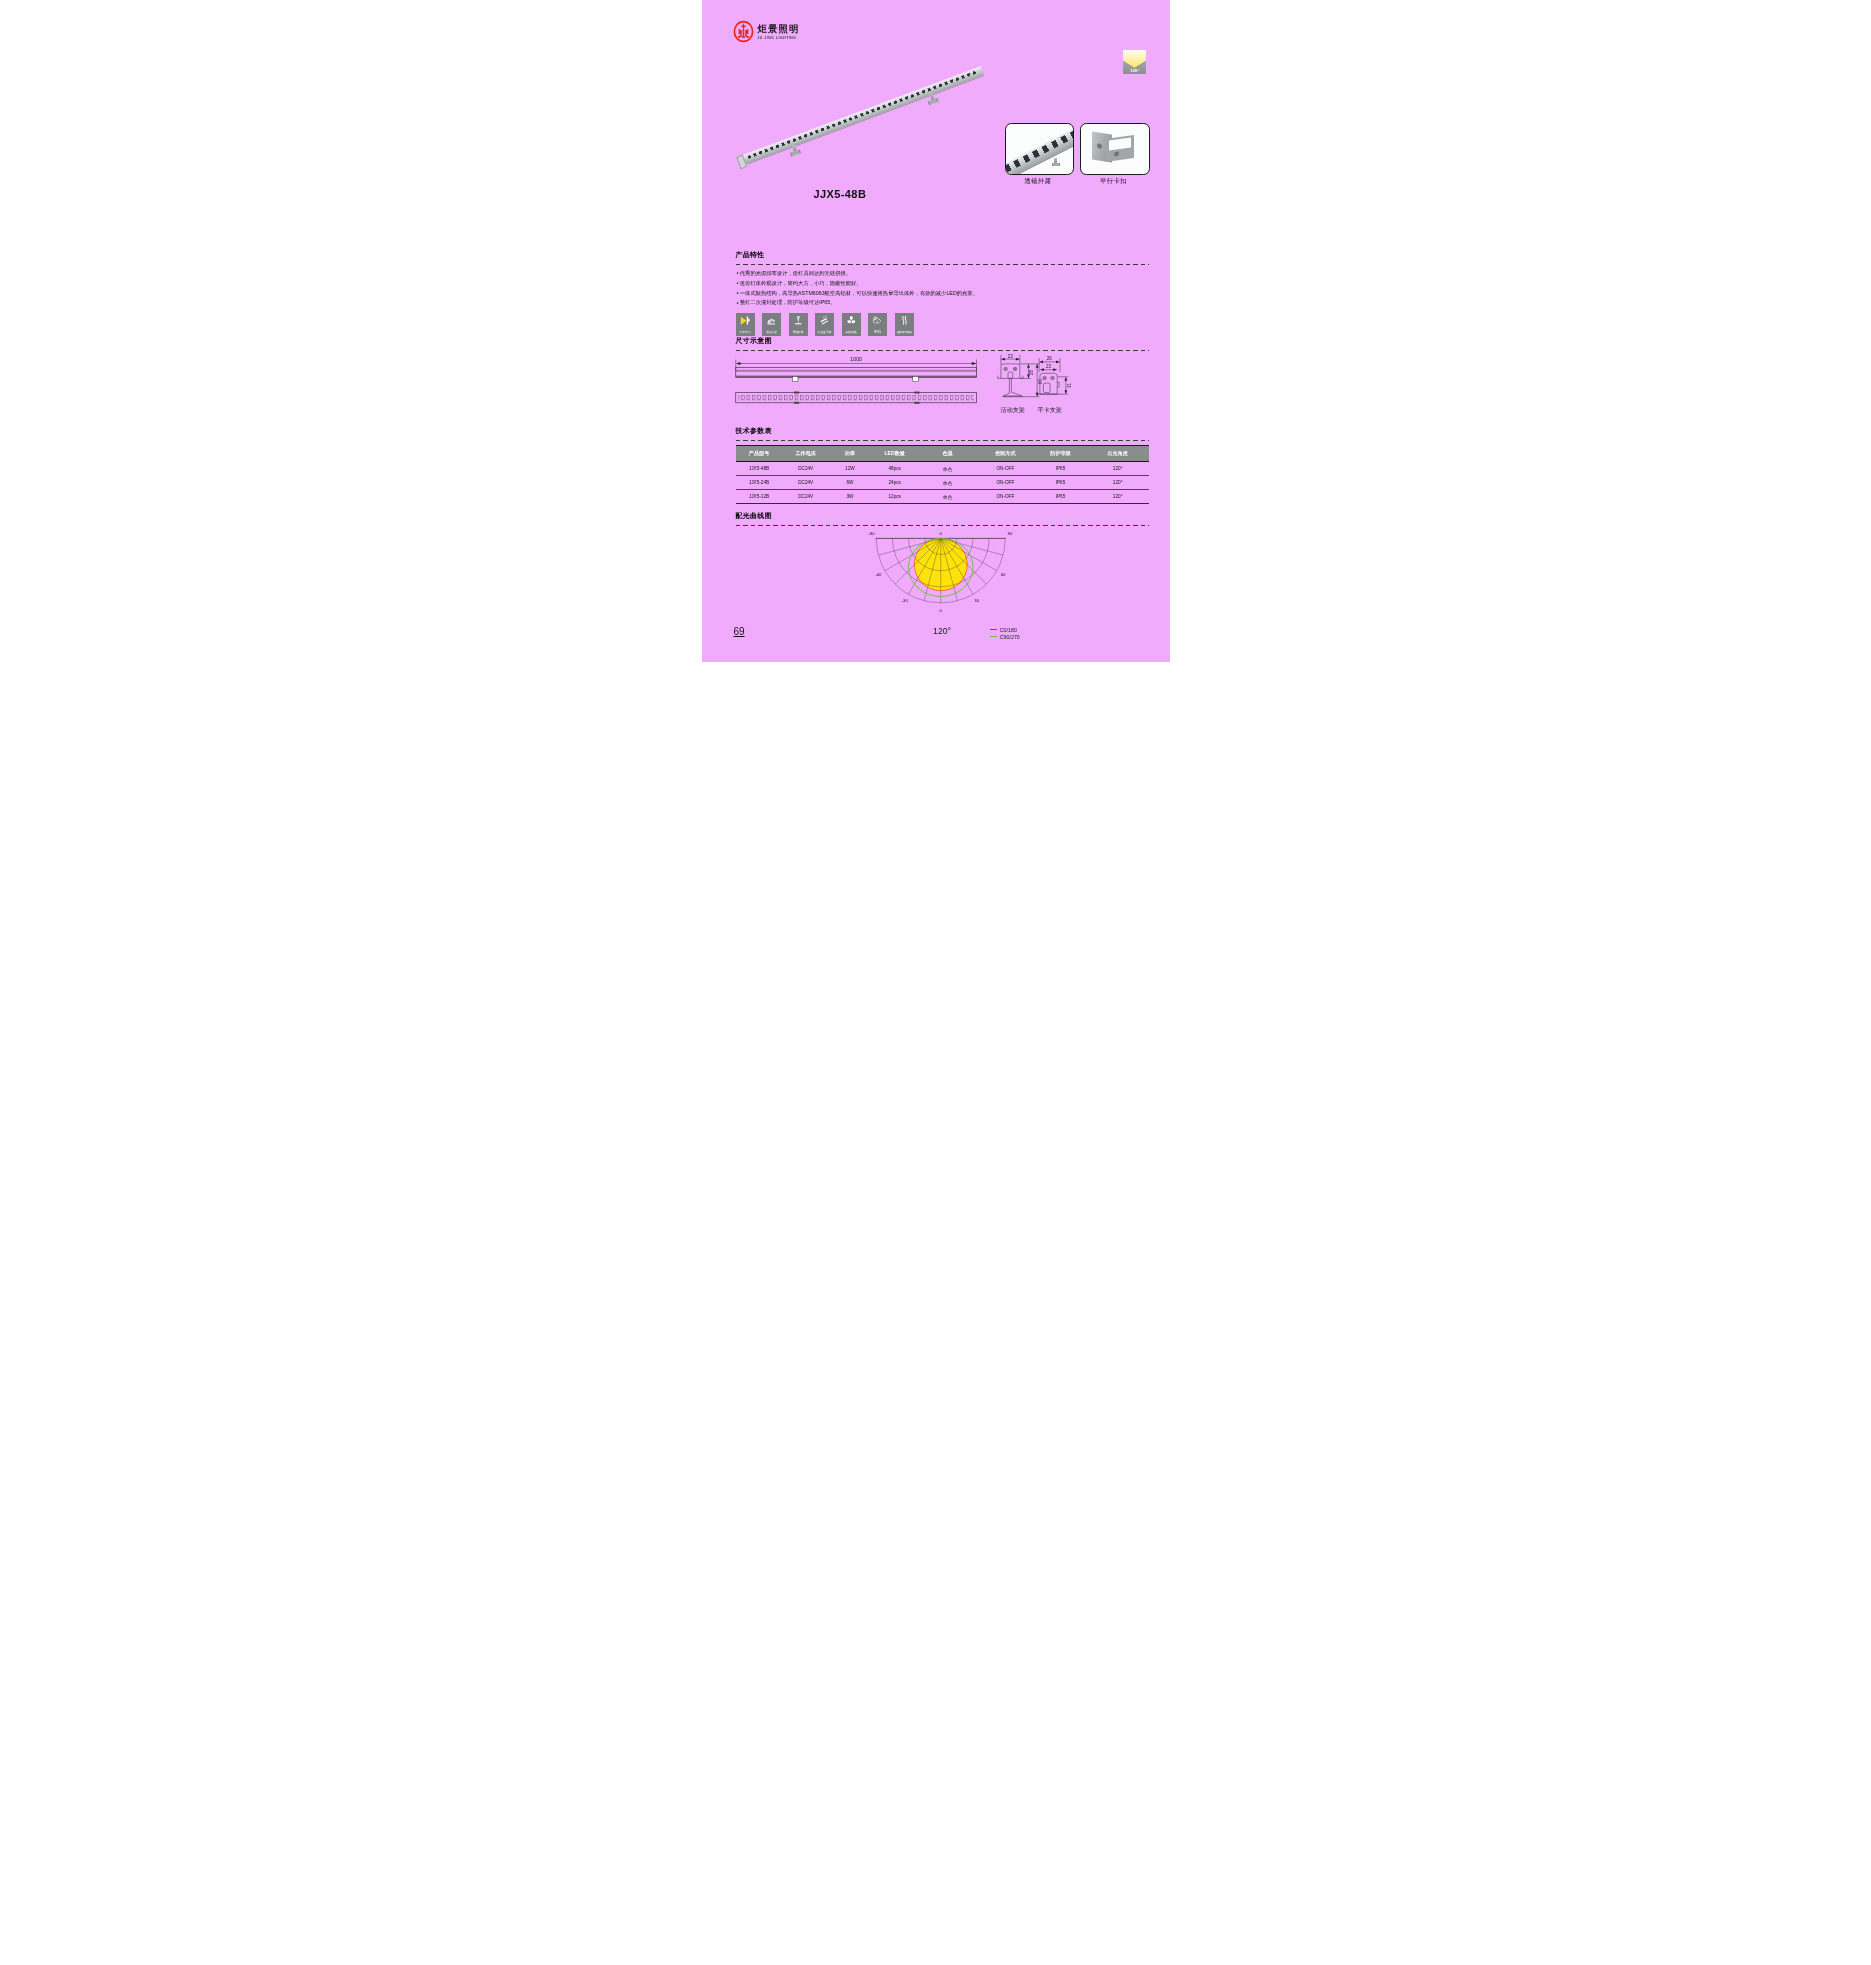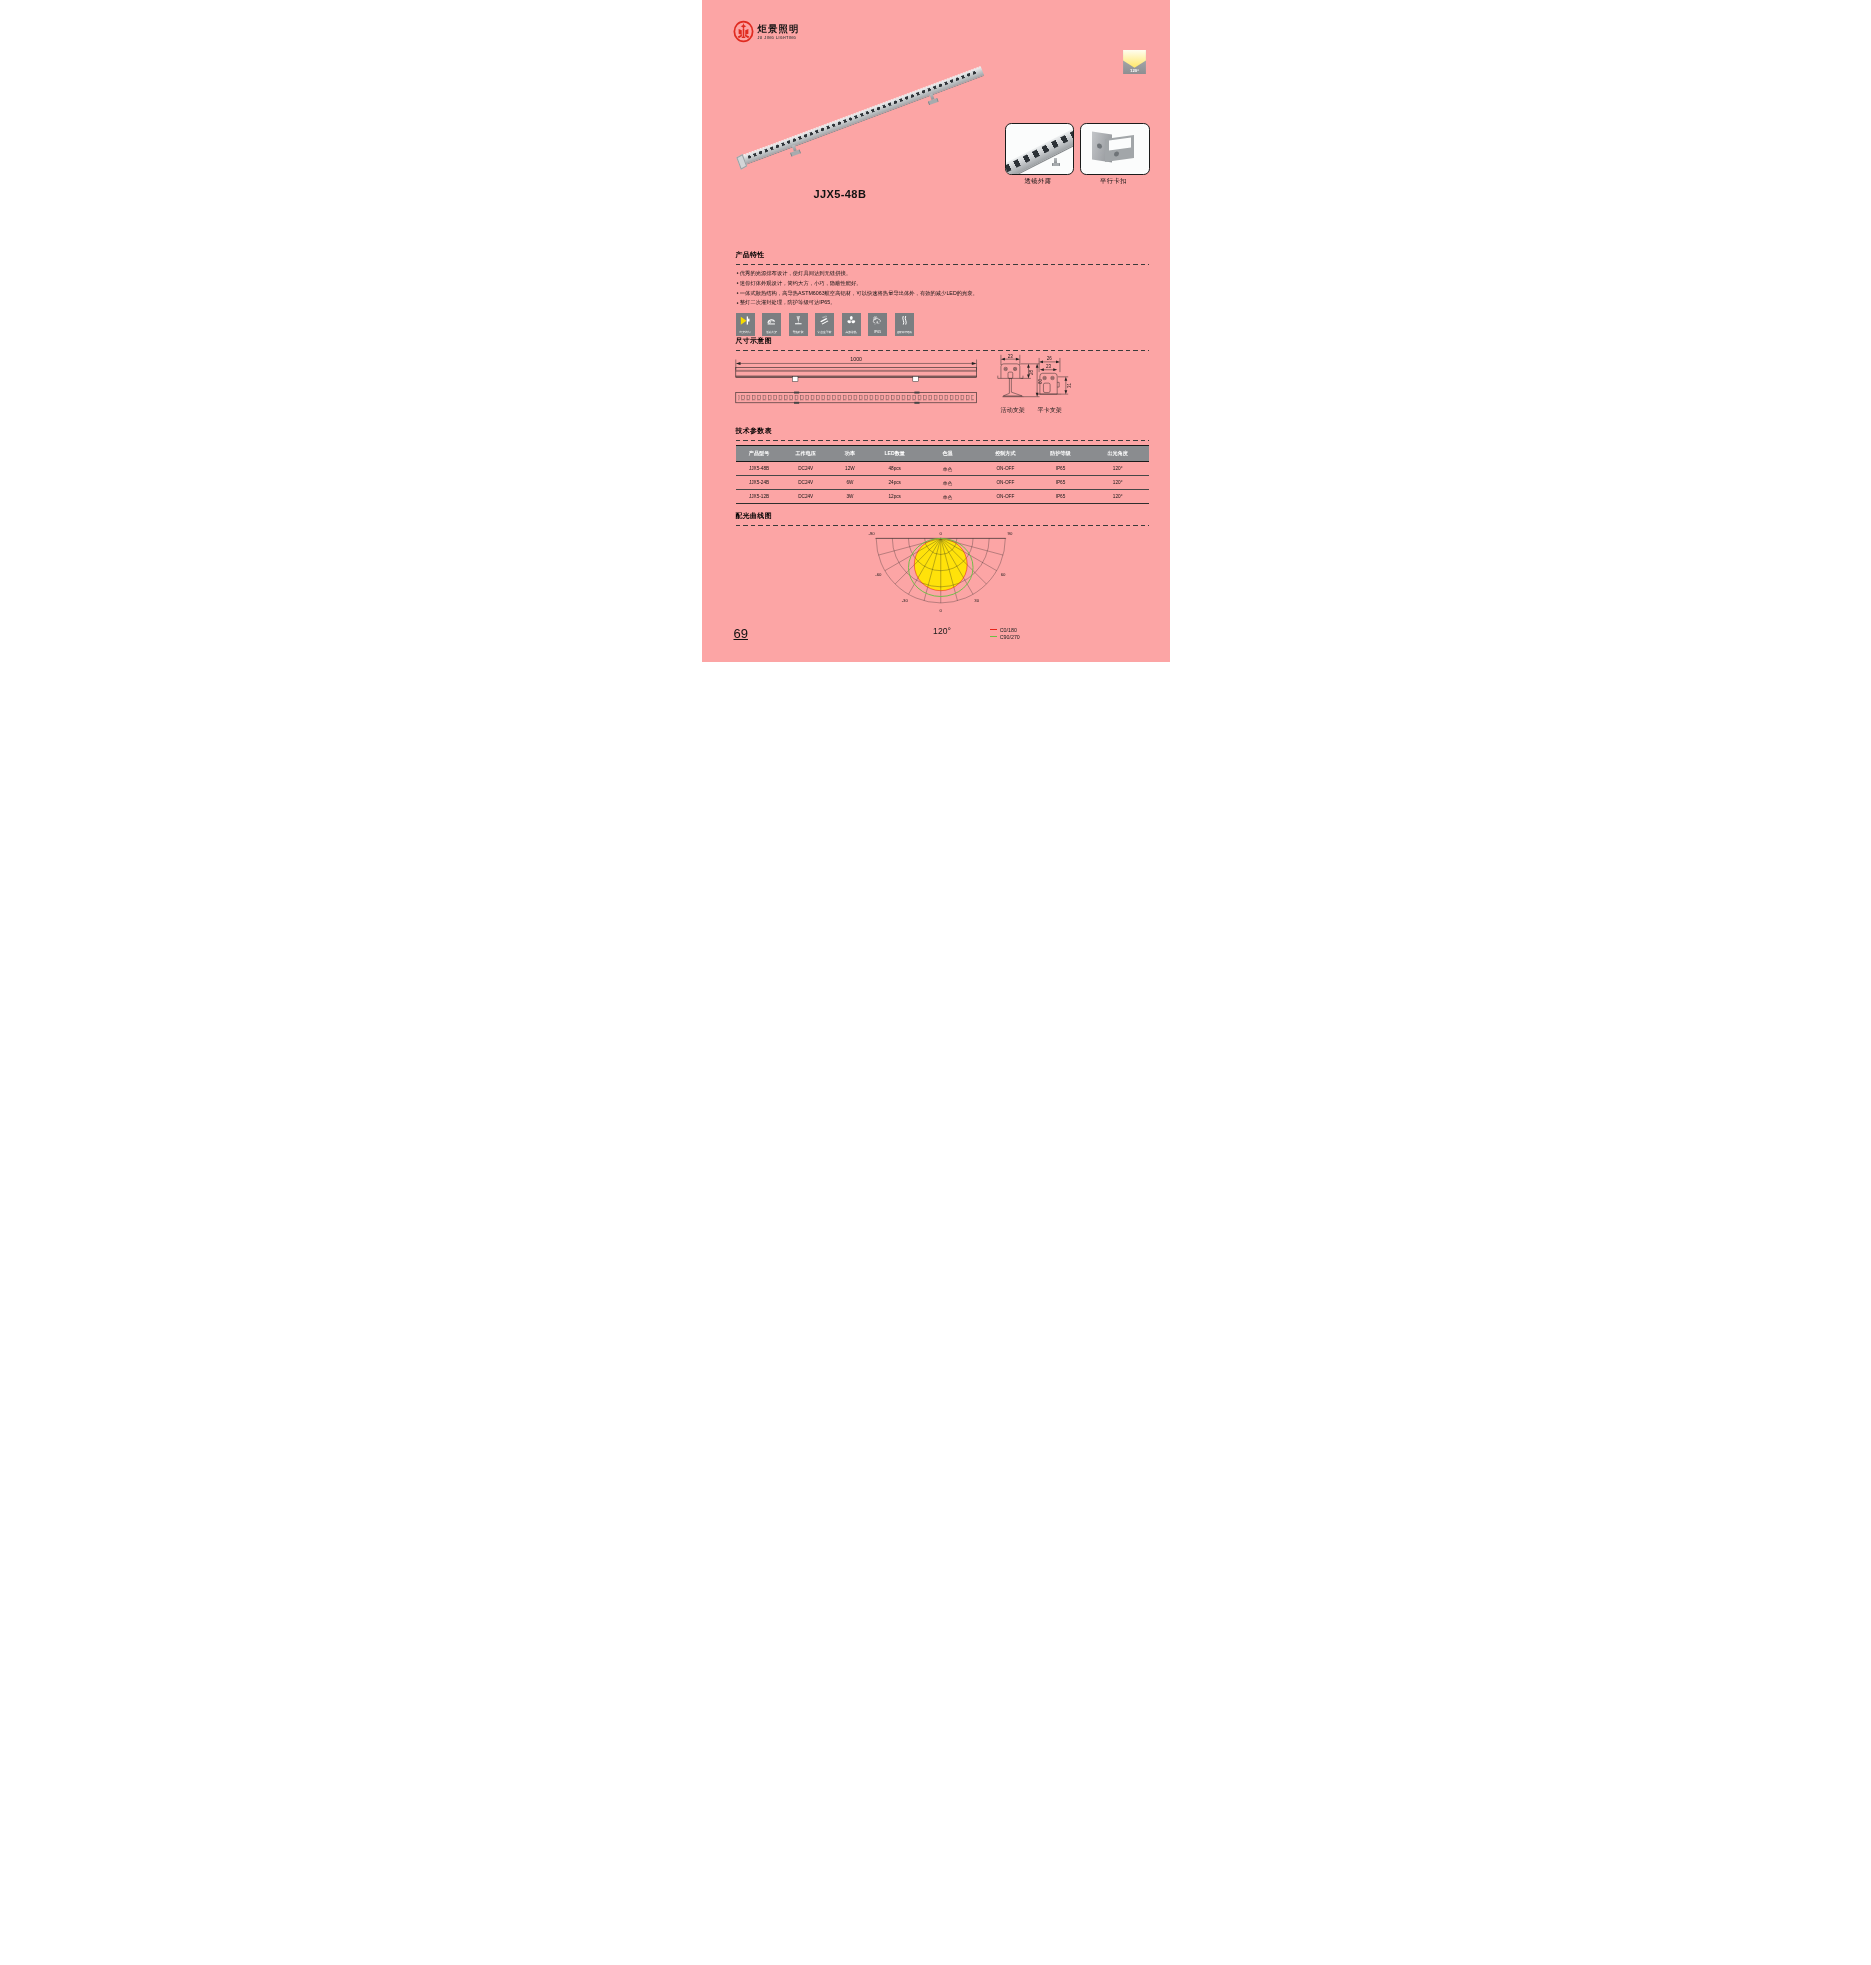--- a/index.html
+++ b/index.html
@@ -1,17 +1,17 @@
 <!DOCTYPE html>
 <html style="font-size:6.3px"><head>
 <meta charset="utf-8">
 <style>
   html,body{margin:0;padding:0;background:#ffffff;}
   body{font-family:"Liberation Sans","DejaVu Sans",sans-serif;color:#1a1a1a;}
-  #page{position:relative;width:468px;height:662px;margin:0 auto;background:#fca5a5;overflow:hidden;}
+  #page{position:relative;width:468px;height:662px;margin:0 auto;background:#f0abfc;overflow:hidden;}
 
   
   .logo{position:absolute;left:31px;top:20.4px;display:flex;align-items:center;gap:3.9px;}
   .logo-text .cn{font-size:9.4px;font-weight:bold;letter-spacing:1.2px;color:#121212;line-height:1.1;}
   .logo-text .en{font-size:3.3px;font-weight:bold;letter-spacing:0.6px;color:#3d3d3d;margin-top:1.2px;}
 
   
   .beam-badge{position:absolute;left:421px;top:50px;width:23px;height:24.4px;}
   .beam-badge svg{display:block;}
 
@@ -90,21 +90,21 @@
 
   
   #polar-svg{position:absolute;left:149px;top:529px;}
   #polar-svg text{font-family:"Liberation Sans","DejaVu Sans",sans-serif;fill:#1a1a1a;}
   .beam-angle-text{position:absolute;left:223px;top:626px;width:35px;text-align:center;font-size:8.6px;color:#1a1a1a;}
   .legend{position:absolute;left:288px;top:626px;}
   .legend-item{display:flex;align-items:center;gap:2.4px;height:7px;}
   .legend-swatch{width:7.9px;height:1.2px;}
   .legend-label{font-size:5.3px;color:#222;}
 
-  .page-number{position:absolute;left:32px;top:626px;font-size:13px;color:#111;text-decoration:underline;}
+  .page-number{position:absolute;left:32px;top:626px;font-size:10px;color:#111;text-decoration:underline;}
 </style>
 </head>
 <body>
 
 <div id="page">
 
   <div class="logo">
     <svg width="21" height="23" viewBox="0 0 108 116">
       <ellipse cx="54" cy="58" rx="47" ry="51" fill="none" stroke="#E02B20" stroke-width="9"></ellipse>
       <path d="M54,13 C56.5,26 58.5,28 69,31.5 C58.5,35 56.5,37 54,50 C51.5,37 49.5,35 39,31.5 C49.5,28 51.5,26 54,13 Z" fill="#E02B20"></path>

